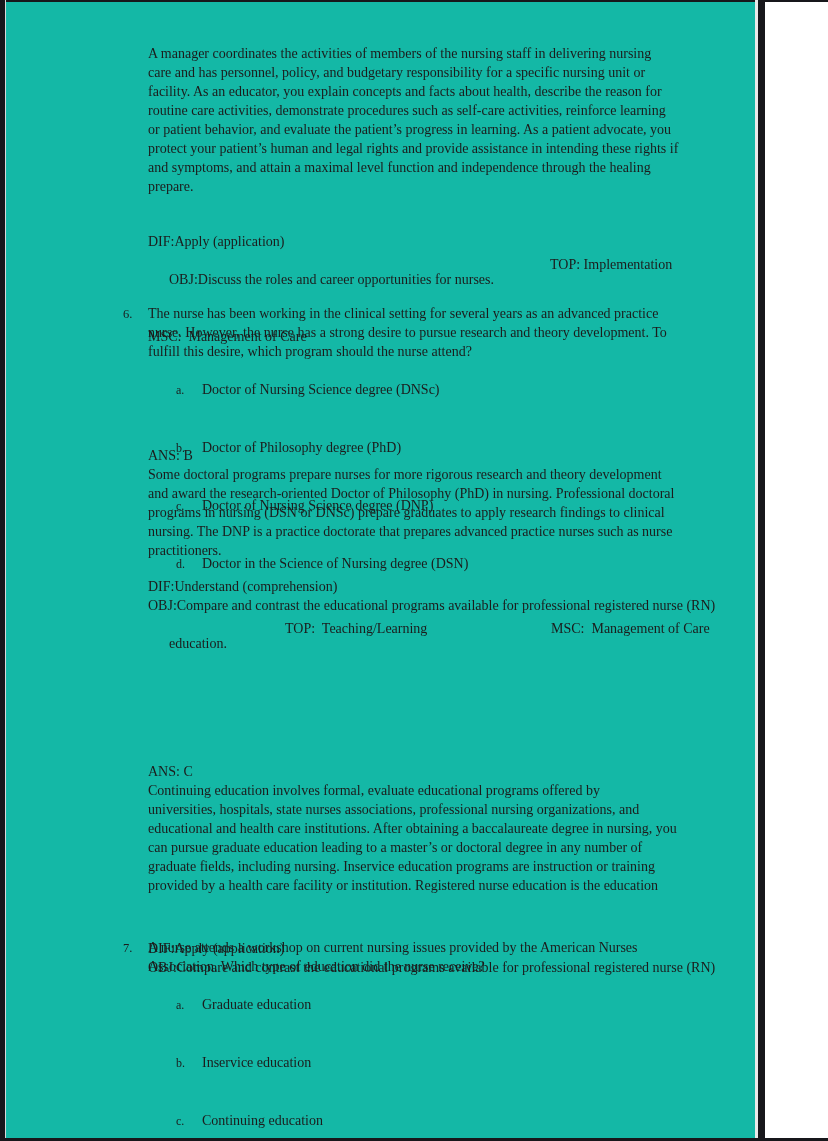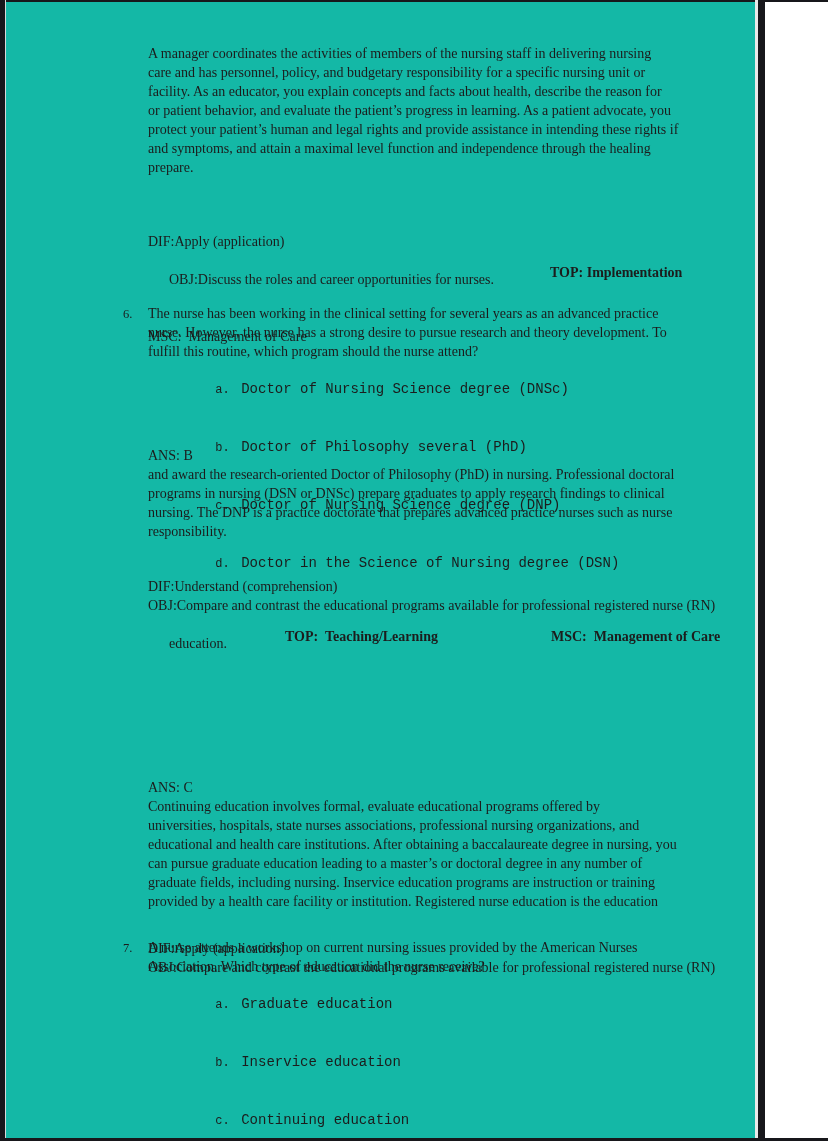--- a/index.html
+++ b/index.html
@@ -16,89 +16,91 @@
   .bar-left{left:0;top:0;width:5px;height:1141px;}
   .bar-right{right:0;top:0;width:7px;height:1141px;}
   .bar-top{left:0;top:0;width:828px;height:2px;}
   .bar-bottom{left:0;bottom:0;width:828px;height:3px;}
   .edge-line-left{position:absolute;left:5px;top:0;width:1px;height:1141px;background:#d8d8d8;}
   .edge-strip-right{position:absolute;right:7px;top:0;width:3px;height:1141px;background:#eaeaea;}
 
   .block{position:absolute;left:148px;width:628px;font-size:14px;line-height:19px;}
   .line{white-space:pre;}
   .rel{position:relative;}
-  .abs{position:absolute;top:12px;white-space:pre;font-weight:bold;}
+  .abs{position:absolute;top:4px;white-space:pre;}
   .q-number{
     position:absolute;left:-25px;top:1px;
     font-size:12.5px;line-height:18px;
   }
-  .opt{white-space:pre;font-family:Liberation Mono, monospace;}
+  .opt{white-space:pre;}
   .opt-letter{display:inline-block;width:26px;font-size:12px;vertical-align:baseline;}
 </style>
 </head>
 <body>
 
 <div class="page">
 
   <div class="bar bar-top"></div>
   <div class="bar bar-left"></div>
   <div class="edge-line-left"></div>
   <div class="edge-strip-right"></div>
   <div class="bar bar-right"></div>
   <div class="bar bar-bottom"></div>
 
   <div class="block" style="top:44px">
       <div class="line">A manager coordinates the activities of members of the nursing staff in delivering nursing</div>
       <div class="line">care and has personnel, policy, and budgetary responsibility for a specific nursing unit or</div>
       <div class="line">facility. As an educator, you explain concepts and facts about health, describe the reason for</div>
+      <div class="line">routine care activities, demonstrate procedures such as self-care activities, reinforce learning</div>
       <div class="line">or patient behavior, and evaluate the patient’s progress in learning. As a patient advocate, you</div>
       <div class="line">protect your patient’s human and legal rights and provide assistance in intending these rights if</div>
       <div class="line">and symptoms, and attain a maximal level function and independence through the healing</div>
       <div class="line">prepare.</div>
     </div>
 
   <div class="block" style="top:232px">
     <div class="line">DIF:Apply (application)</div>
     <div class="line rel">
       <span>OBJ:Discuss the roles and career opportunities for nurses.</span>
       <span class="abs" style="left:402px">TOP: Implementation</span>
     </div>
     <div class="line">MSC:  Management of Care</div>
   </div>
 
   <div class="block rel" style="top:304px">
     <span class="q-number">6.</span>
     <div>
         <div class="line">The nurse has been working in the clinical setting for several years as an advanced practice</div>
         <div class="line">nurse. However, the nurse has a strong desire to pursue research and theory development. To</div>
-        <div class="line">fulfill this routine, which program should the nurse attend?</div>
+        <div class="line">fulfill this desire, which program should the nurse attend?</div>
       </div>
     <div>
         <div class="opt">
         <span class="opt-letter">a.</span><span>Doctor of Nursing Science degree (DNSc)</span>
       </div>
         <div class="opt">
-        <span class="opt-letter">b.</span><span>Doctor of Philosophy several (PhD)</span>
+        <span class="opt-letter">b.</span><span>Doctor of Philosophy degree (PhD)</span>
       </div>
         <div class="opt">
         <span class="opt-letter">c.</span><span>Doctor of Nursing Science degree (DNP)</span>
       </div>
         <div class="opt">
         <span class="opt-letter">d.</span><span>Doctor in the Science of Nursing degree (DSN)</span>
       </div>
       </div>
   </div>
 
   <div class="block" style="top:446px">
     <div class="line">ANS: B</div>
     <div>
+        <div class="line">Some doctoral programs prepare nurses for more rigorous research and theory development</div>
         <div class="line">and award the research-oriented Doctor of Philosophy (PhD) in nursing. Professional doctoral</div>
         <div class="line">programs in nursing (DSN or DNSc) prepare graduates to apply research findings to clinical</div>
         <div class="line">nursing. The DNP is a practice doctorate that prepares advanced practice nurses such as nurse</div>
-        <div class="line">responsibility.</div>
+        <div class="line">practitioners.</div>
       </div>
   </div>
 
   <div class="block" style="top:577px">
     <div class="line">DIF:Understand (comprehension)</div>
     <div class="line">OBJ:Compare and contrast the educational programs available for professional registered nurse (RN)</div>
     <div class="line rel">
       <span>education.</span>
       <span class="abs" style="left:137px">TOP:  Teaching/Learning</span>
       <span class="abs" style="left:403px">MSC:  Management of Care</span>
@@ -117,21 +119,21 @@
       </div>
         <div class="opt">
         <span class="opt-letter">b.</span><span>Inservice education</span>
       </div>
         <div class="opt">
         <span class="opt-letter">c.</span><span>Continuing education</span>
       </div>
       </div>
   </div>
 
-  <div class="block" style="top:778px">
+  <div class="block" style="top:762px">
     <div class="line">ANS: C</div>
     <div>
         <div class="line">Continuing education involves formal, evaluate educational programs offered by</div>
         <div class="line">universities, hospitals, state nurses associations, professional nursing organizations, and</div>
         <div class="line">educational and health care institutions. After obtaining a baccalaureate degree in nursing, you</div>
         <div class="line">can pursue graduate education leading to a master’s or doctoral degree in any number of</div>
         <div class="line">graduate fields, including nursing. Inservice education programs are instruction or training</div>
         <div class="line">provided by a health care facility or institution. Registered nurse education is the education</div>
       </div>
   </div>

